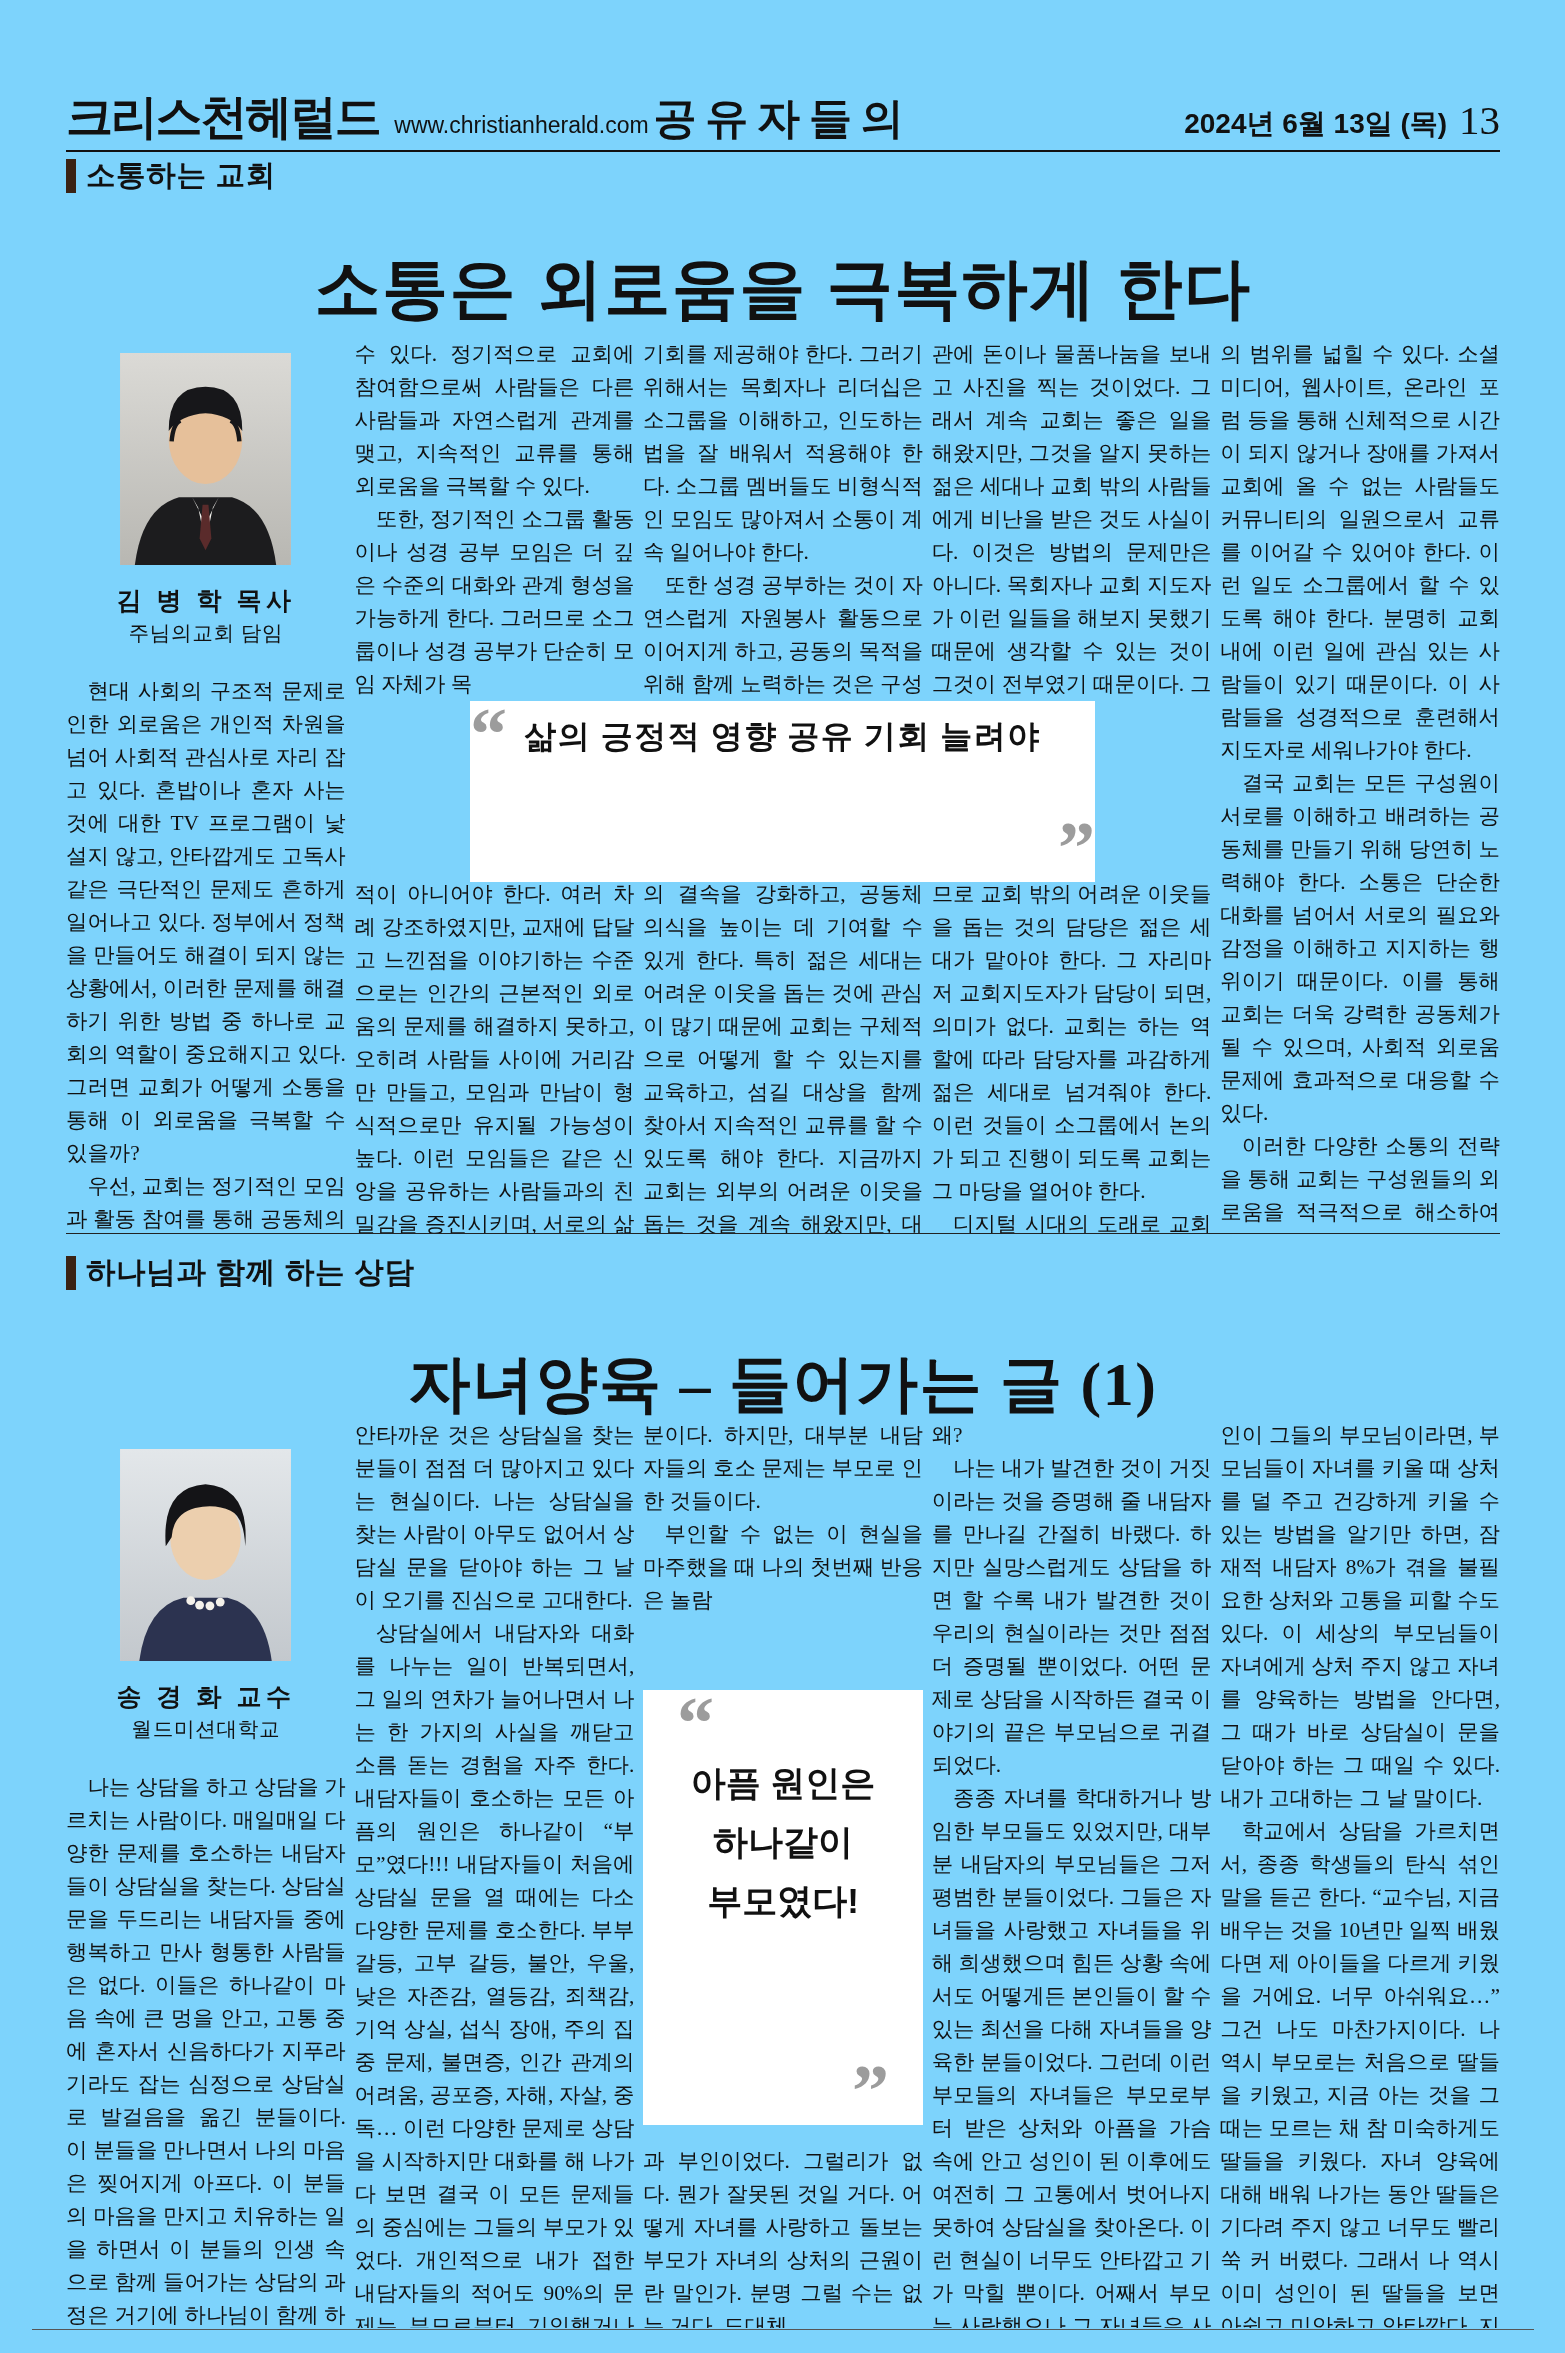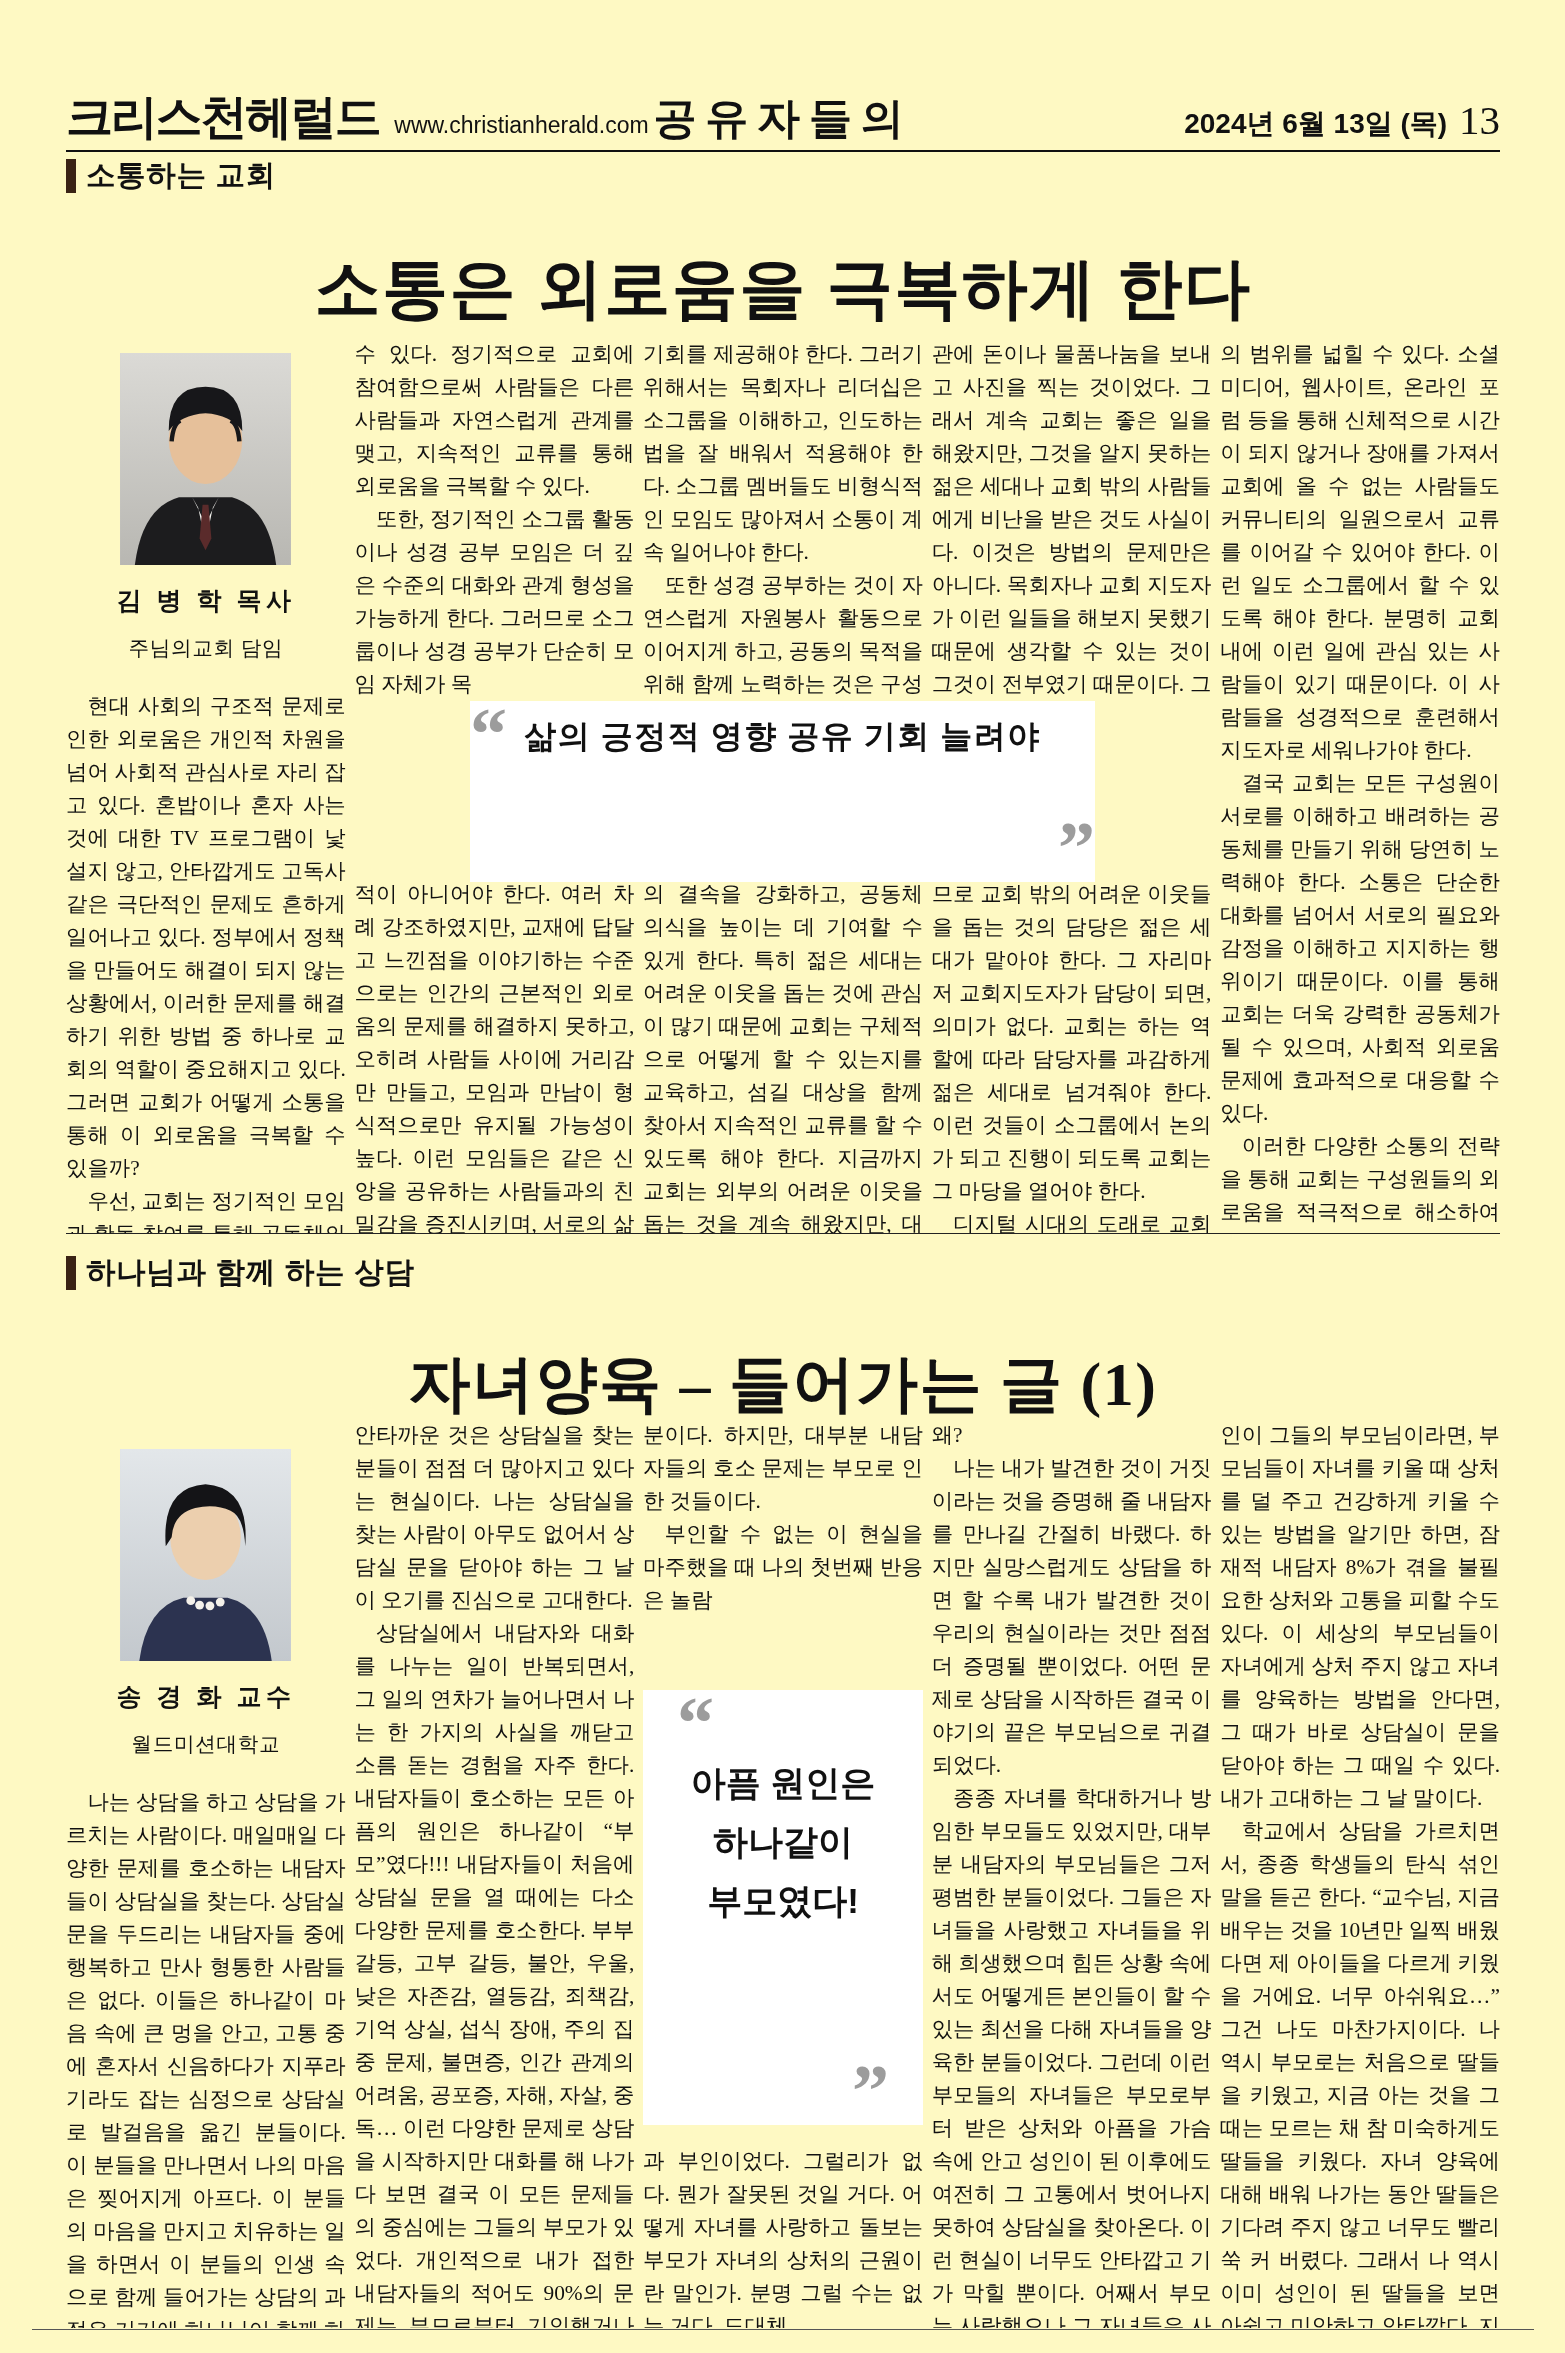--- a/index.html
+++ b/index.html
@@ -1,16 +1,16 @@
 <!DOCTYPE html>
 <html style="font-size:11.8px"><head>
 <meta charset="utf-8">
 <style>
   html,body{margin:0;padding:0;background:#888;}
-  .page{position:relative;width:1566px;height:2354px;background:#fef9c3;margin:0 auto;
+  .page{position:relative;width:1566px;height:2354px;background:#7dd3fc;margin:0 auto;
         font-family:"Liberation Serif",serif;color:#111;overflow:hidden;}
   
   .header{position:absolute;top:57px;left:66px;right:66px;height:83px;
           display:flex;align-items:flex-end;border-bottom:2.9px solid #111;
           padding-bottom:10.3px;font-family:"Liberation Sans",sans-serif;}
   .logo{font-size:47px;font-weight:900;letter-spacing:-2.2px;line-height:1;}
   .site-url{font-size:23px;font-weight:400;margin-left:14.7px;line-height:1.2;}
   .section-name{font-size:43px;font-weight:900;letter-spacing:8.8px;line-height:1;
                 position:absolute;left:50%;transform:translateX(-50%);bottom:10.3px;}
   .dateline{margin-left:auto;display:flex;align-items:flex-end;}
@@ -36,21 +36,21 @@
   .col .para{margin:0;}
   .col .ind{text-indent:1em;}
   .bottom-abs{position:absolute;left:0;right:0;}
   .a1-bottom{top:540px;}
   .a2c3-bottom{top:726px;}
   
   .photo-wrap{width:171px;margin:0 auto;}
   .photo-wrap svg{display:block;width:171px;height:212px;}
   .caption{text-align:center;margin-top:19px;}
   .cap-name{font-size:25px;font-weight:700;letter-spacing:4.4px;}
-  .cap-affil{font-size:20.6px;margin-top:15px;letter-spacing:0.7px;}
+  .cap-affil{font-size:20.6px;margin-top:0;letter-spacing:0.7px;}
   .col1-text{margin-top:25px;}
   
   .quote1{position:absolute;left:404px;top:363px;width:625px;height:181px;z-index:5;background:#fff;
           display:flex;align-items:stretch;}
   .q-mark{font-family:"Liberation Serif",serif;font-weight:700;color:#9c9c9c;font-size:74px;line-height:0.9;}
   .quote1 .q-open{align-self:flex-start;}
   .quote1 .q-close{align-self:flex-end;}
   .quote1-lines{flex:1;text-align:center;font-size:32px;font-weight:600;line-height:53px;
                 letter-spacing:1.5px;padding-top:8.8px;}
   

